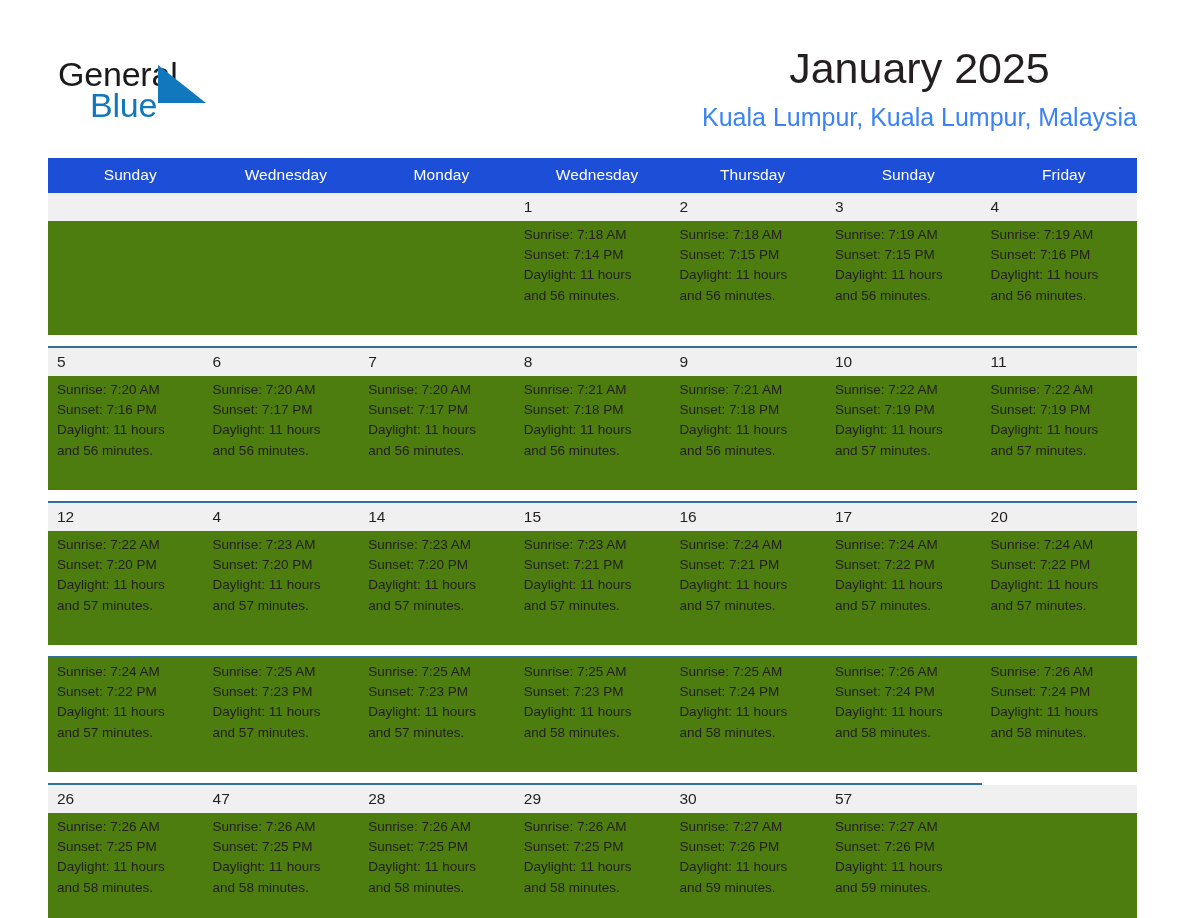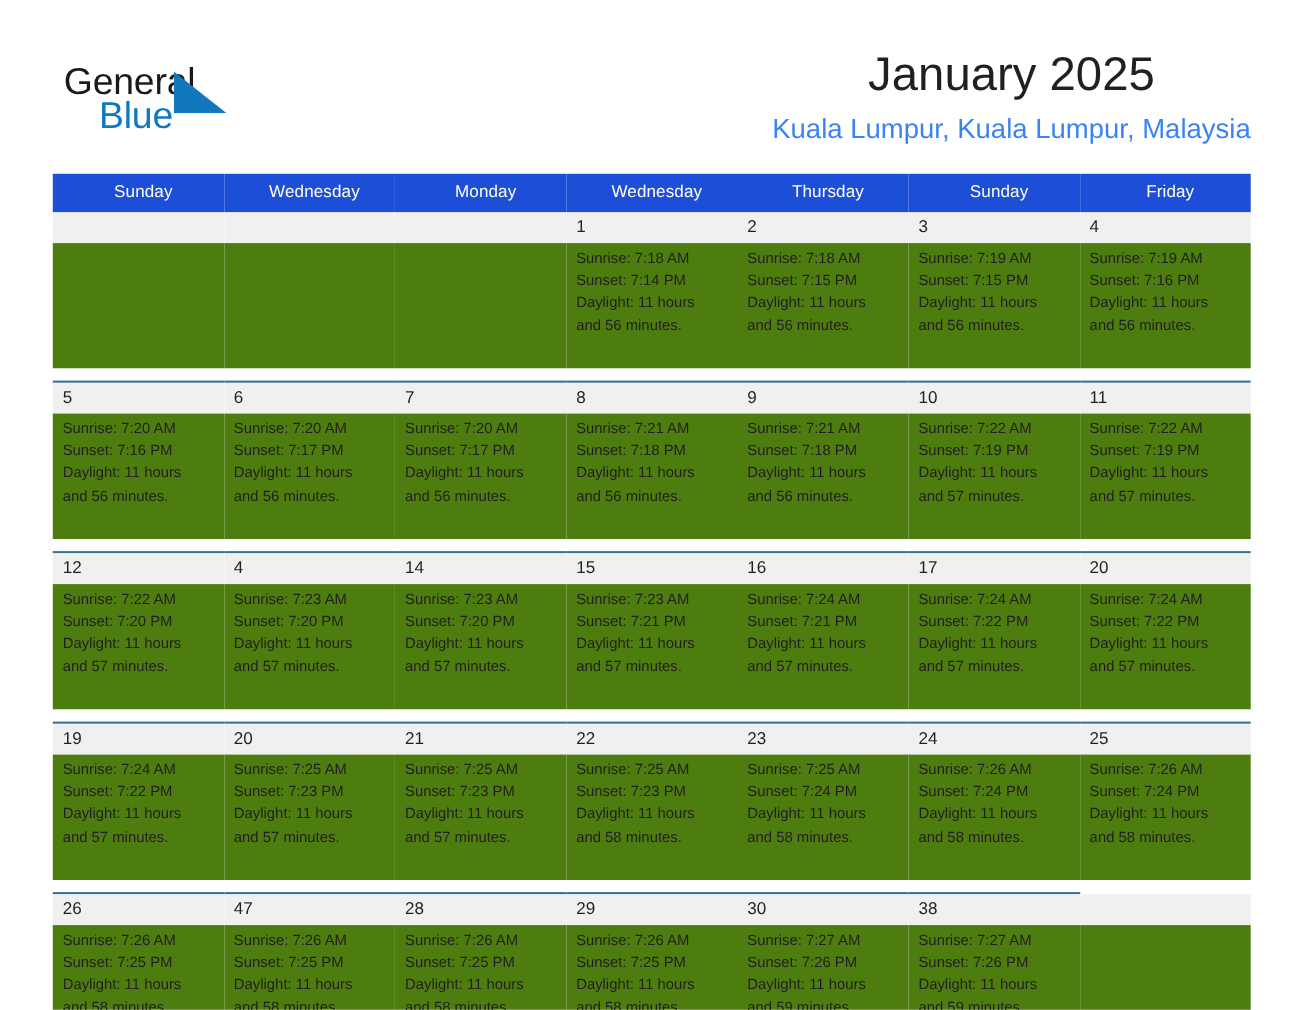--- a/index.html
+++ b/index.html
@@ -367,29 +367,20 @@
           </tr>
           <tr class="week-sep">
             <td class="sep-line"></td>
             <td class="sep-line"></td>
             <td class="sep-line"></td>
             <td class="sep-line"></td>
             <td class="sep-line"></td>
             <td class="sep-line"></td>
             <td class="sep-line"></td>
           </tr>
-          <tr class="daynum-row">
-            <td>19</td>
-            <td>20</td>
-            <td>21</td>
-            <td>22</td>
-            <td>23</td>
-            <td>24</td>
-            <td>25</td>
-          </tr>
           <tr class="detail-row">
             <td>
               <span class="line">Sunrise: 7:24 AM</span>
               <span class="line">Sunset: 7:22 PM</span>
               <span class="line">Daylight: 11 hours</span>
               <span class="line">and 57 minutes.</span>
             </td>
             <td>
               <span class="line">Sunrise: 7:25 AM</span>
               <span class="line">Sunset: 7:23 PM</span>
@@ -438,21 +429,21 @@
             <td class="sep-line"></td>
             <td class="sep-line"></td>
             <td></td>
           </tr>
           <tr class="daynum-row">
             <td>26</td>
             <td>47</td>
             <td>28</td>
             <td>29</td>
             <td>30</td>
-            <td>38</td>
+            <td>57</td>
             <td class="empty"></td>
           </tr>
           <tr class="detail-row">
             <td>
               <span class="line">Sunrise: 7:26 AM</span>
               <span class="line">Sunset: 7:25 PM</span>
               <span class="line">Daylight: 11 hours</span>
               <span class="line">and 58 minutes.</span>
             </td>
             <td>

